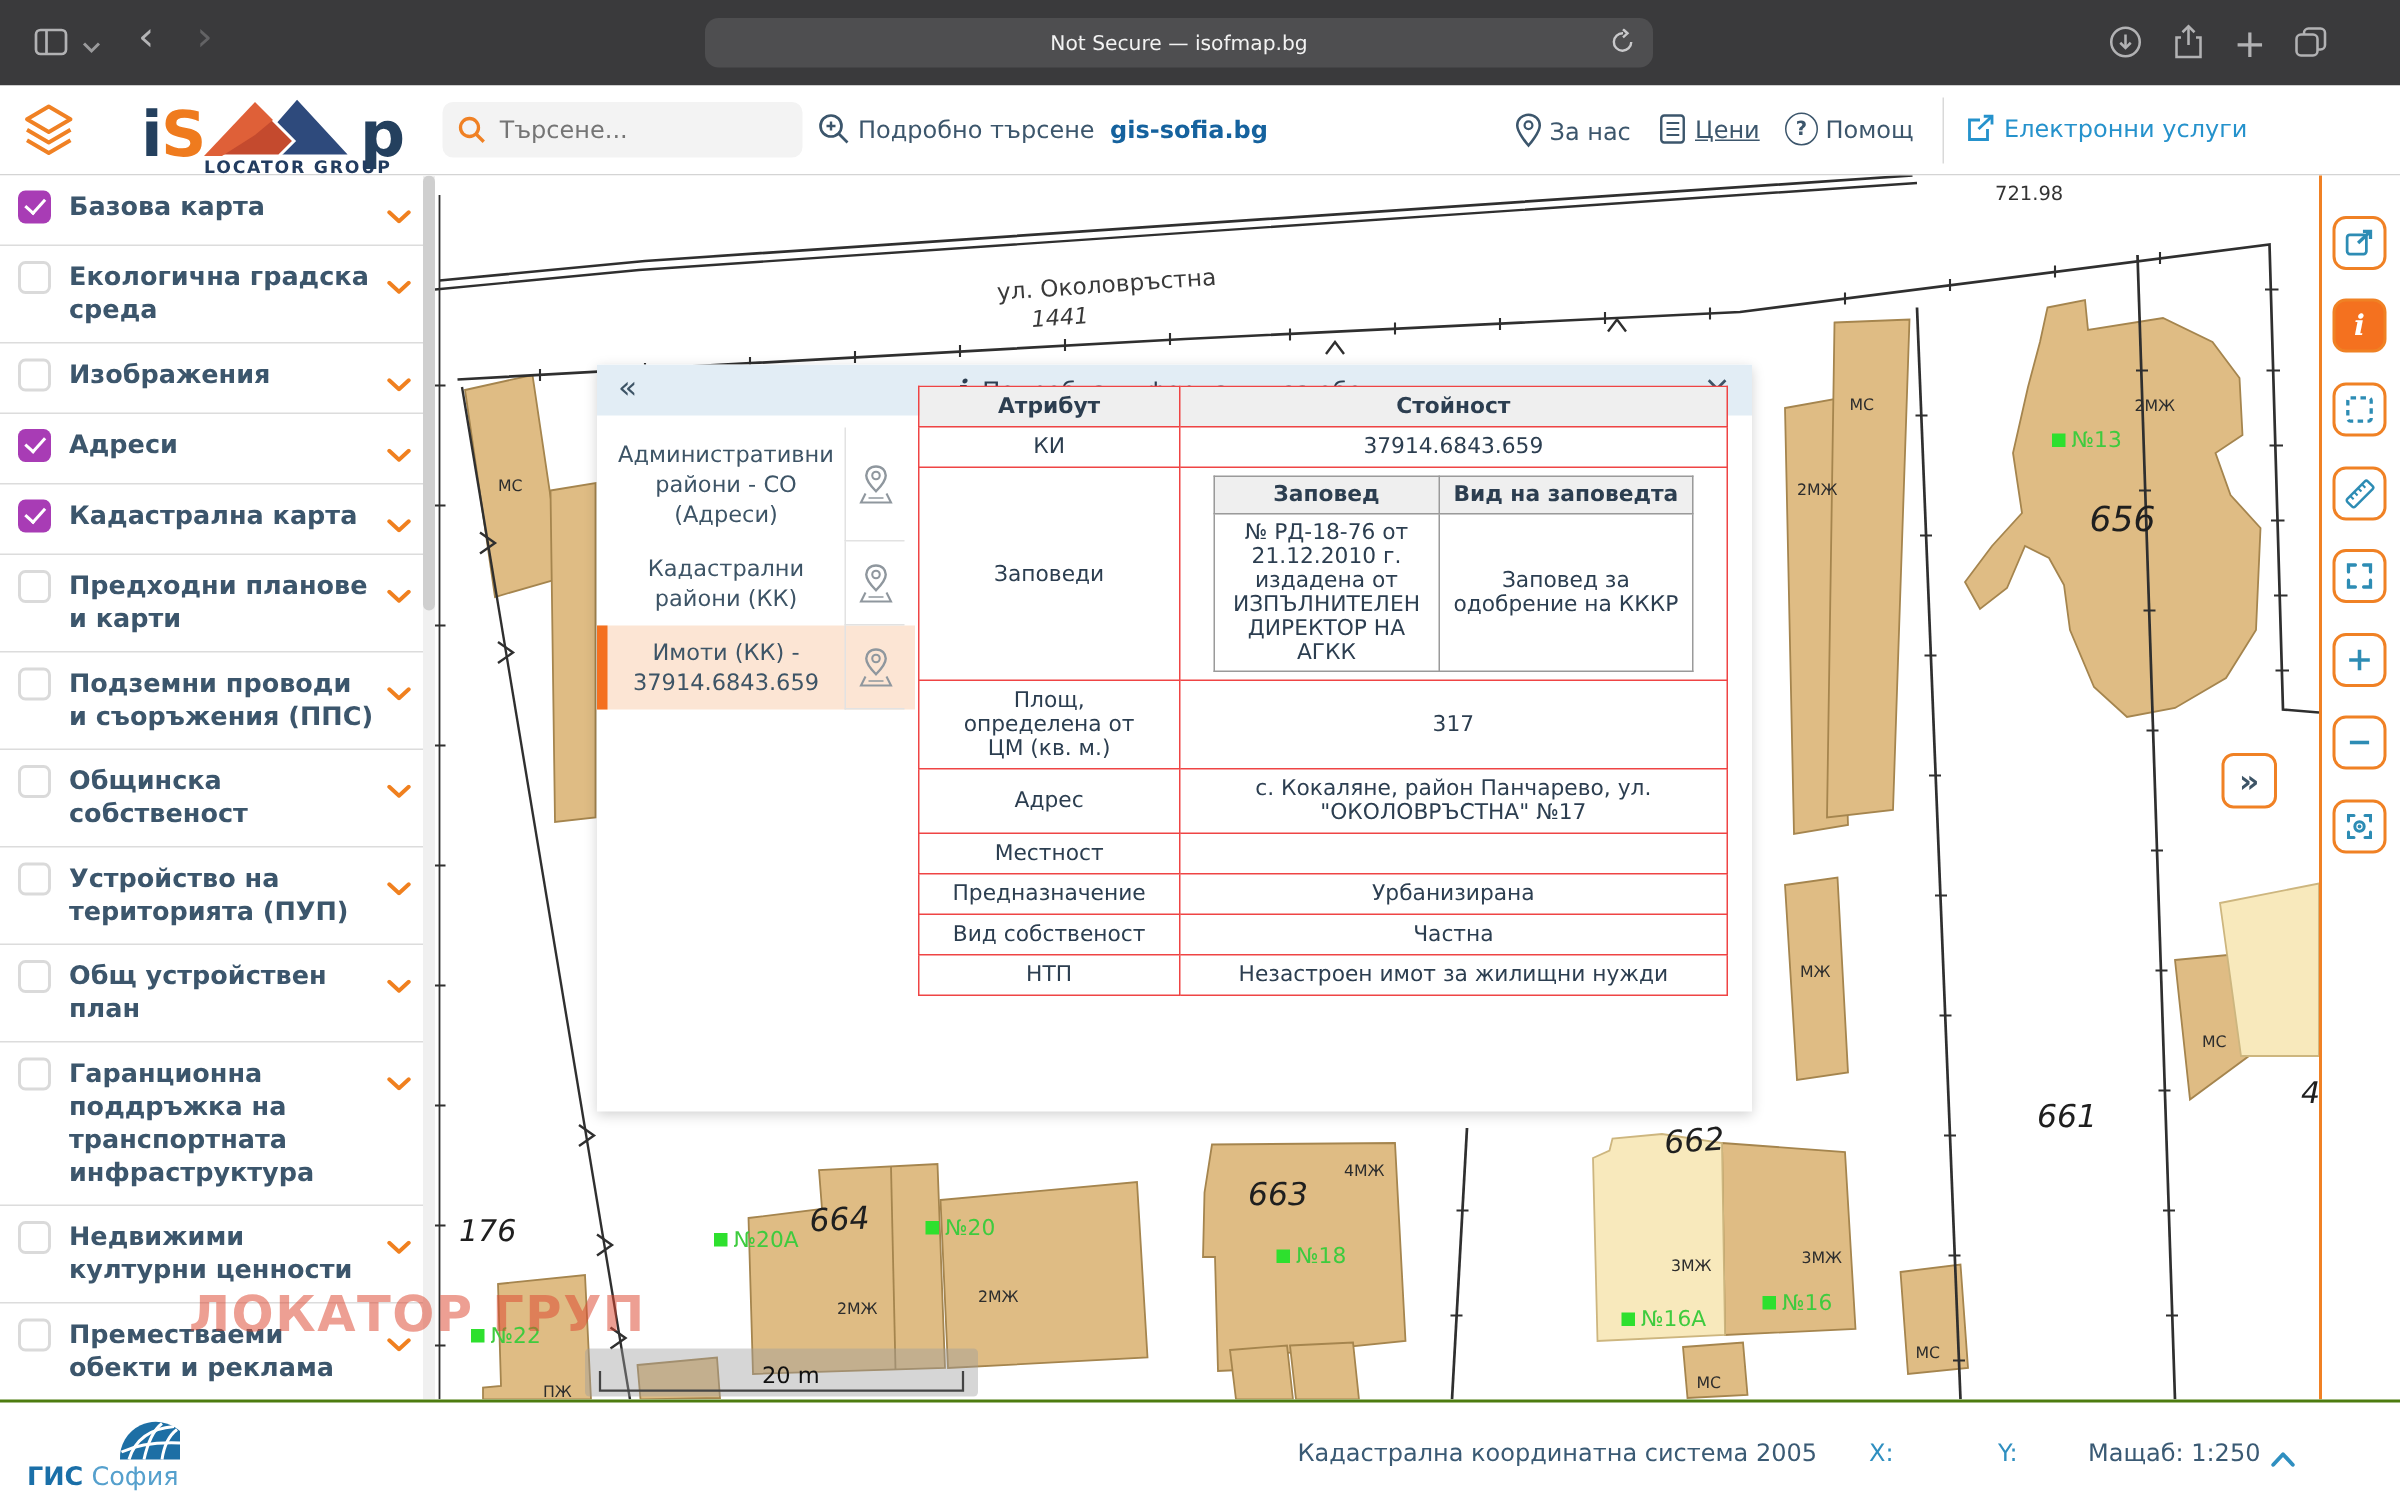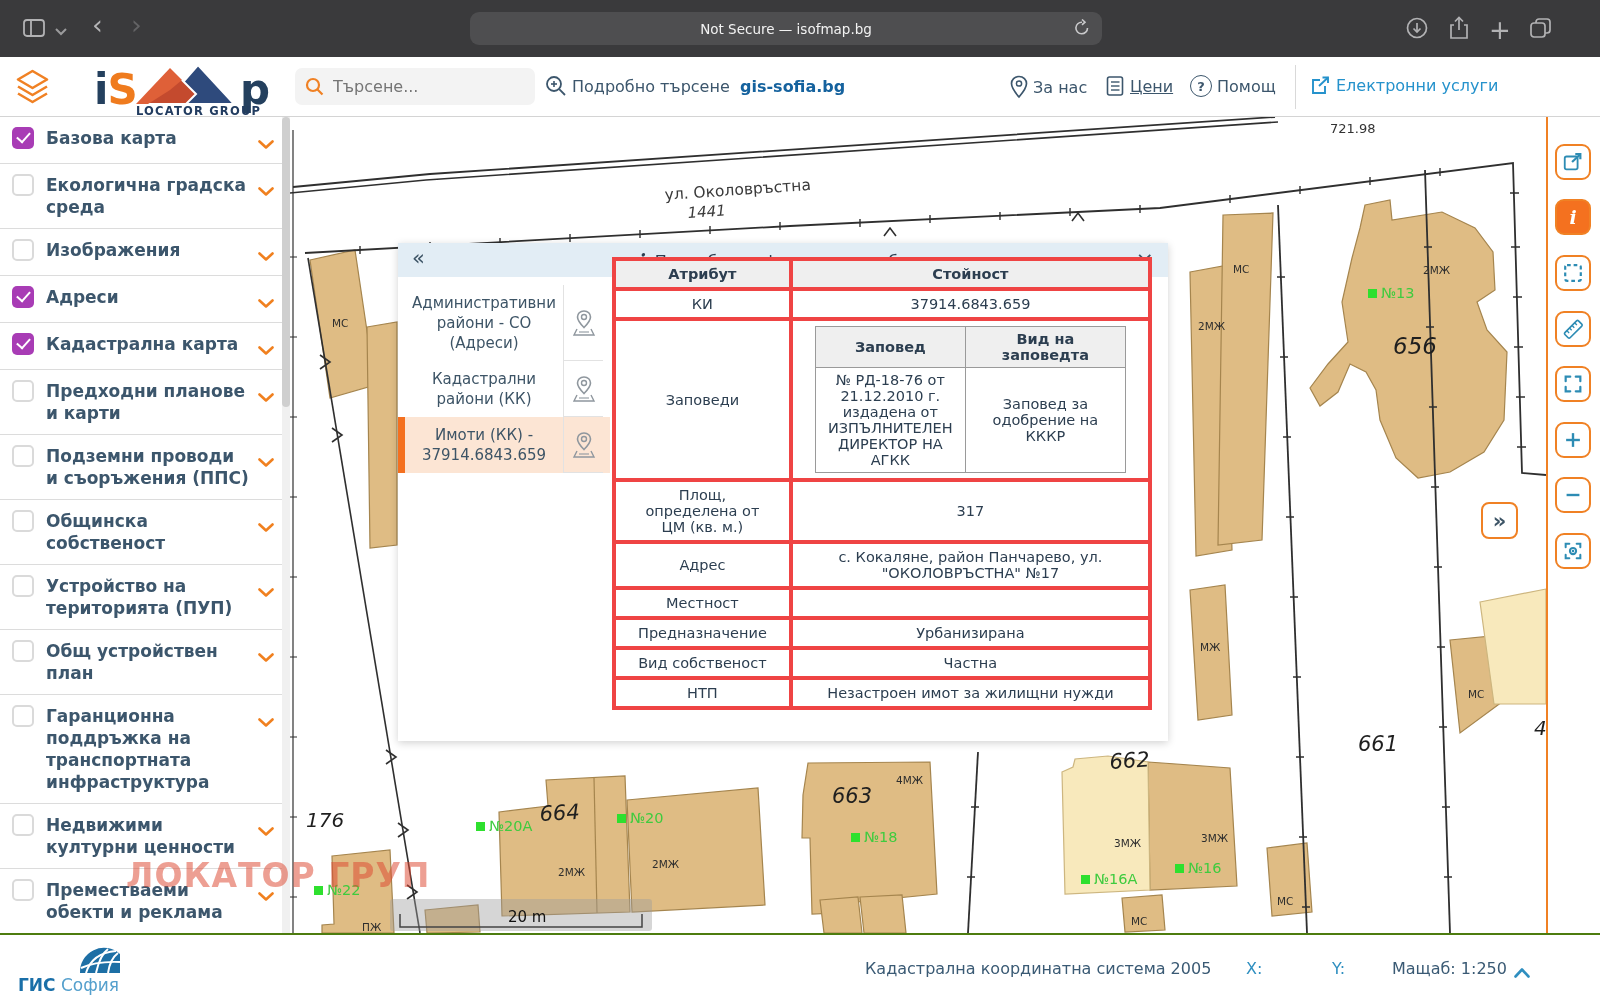--- a/index.html
+++ b/index.html
@@ -72,21 +72,21 @@
   .pp-close { position:absolute; right:14px; top:4px; font-size:22px; color:#3d5466; cursor:pointer; }
   .pp-tabs { position:absolute; left:0; top:42px; width:212px; }
   .pp-tab { display:flex; align-items:stretch; border-left:7px solid transparent; cursor:pointer; }
   .pp-tab.active { background:#fce5d4; border-left:7px solid #f4701f; }
   .pp-tab-label { width:158px; padding:8px 4px; font-size:15px; line-height:20px; color:#3d5466;
                   text-align:center; }
   .pp-tab-ico { width:40px; display:flex; align-items:center; justify-content:center;
                 border-left:1px solid #e2e2e2; border-bottom:1px solid #e2e2e2; }
   .tbl-wrap { position:absolute; left:214px; top:14px; right:16px; bottom:0; overflow:hidden; }
   table.attr { width:100%; border-collapse:collapse; font-size:14.5px; color:#2c3e50; }
-  table.attr th, table.attr td { border:4px solid #ef4444; padding:5px 22px; text-align:center; }
+  table.attr th, table.attr td { border:1px solid #ef4444; padding:5px 22px; text-align:center; }
   table.attr th { background:#efefef; font-weight:bold; }
   table.attr td.lbl { width:147px; }
   td.nest-cell { padding:6px; }
   table.nested { width:100%; border-collapse:collapse; font-size:14.5px; }
   table.nested th, table.nested td { border:1px solid #9a9a9a; padding:4px 6px; text-align:center; }
   table.nested th { background:#efefef; }
   table.nested td.ord { width:150px; }
 
   
   .statusbar { position:absolute; left:0; top:933px; width:1600px; height:67px; background:#fff;

